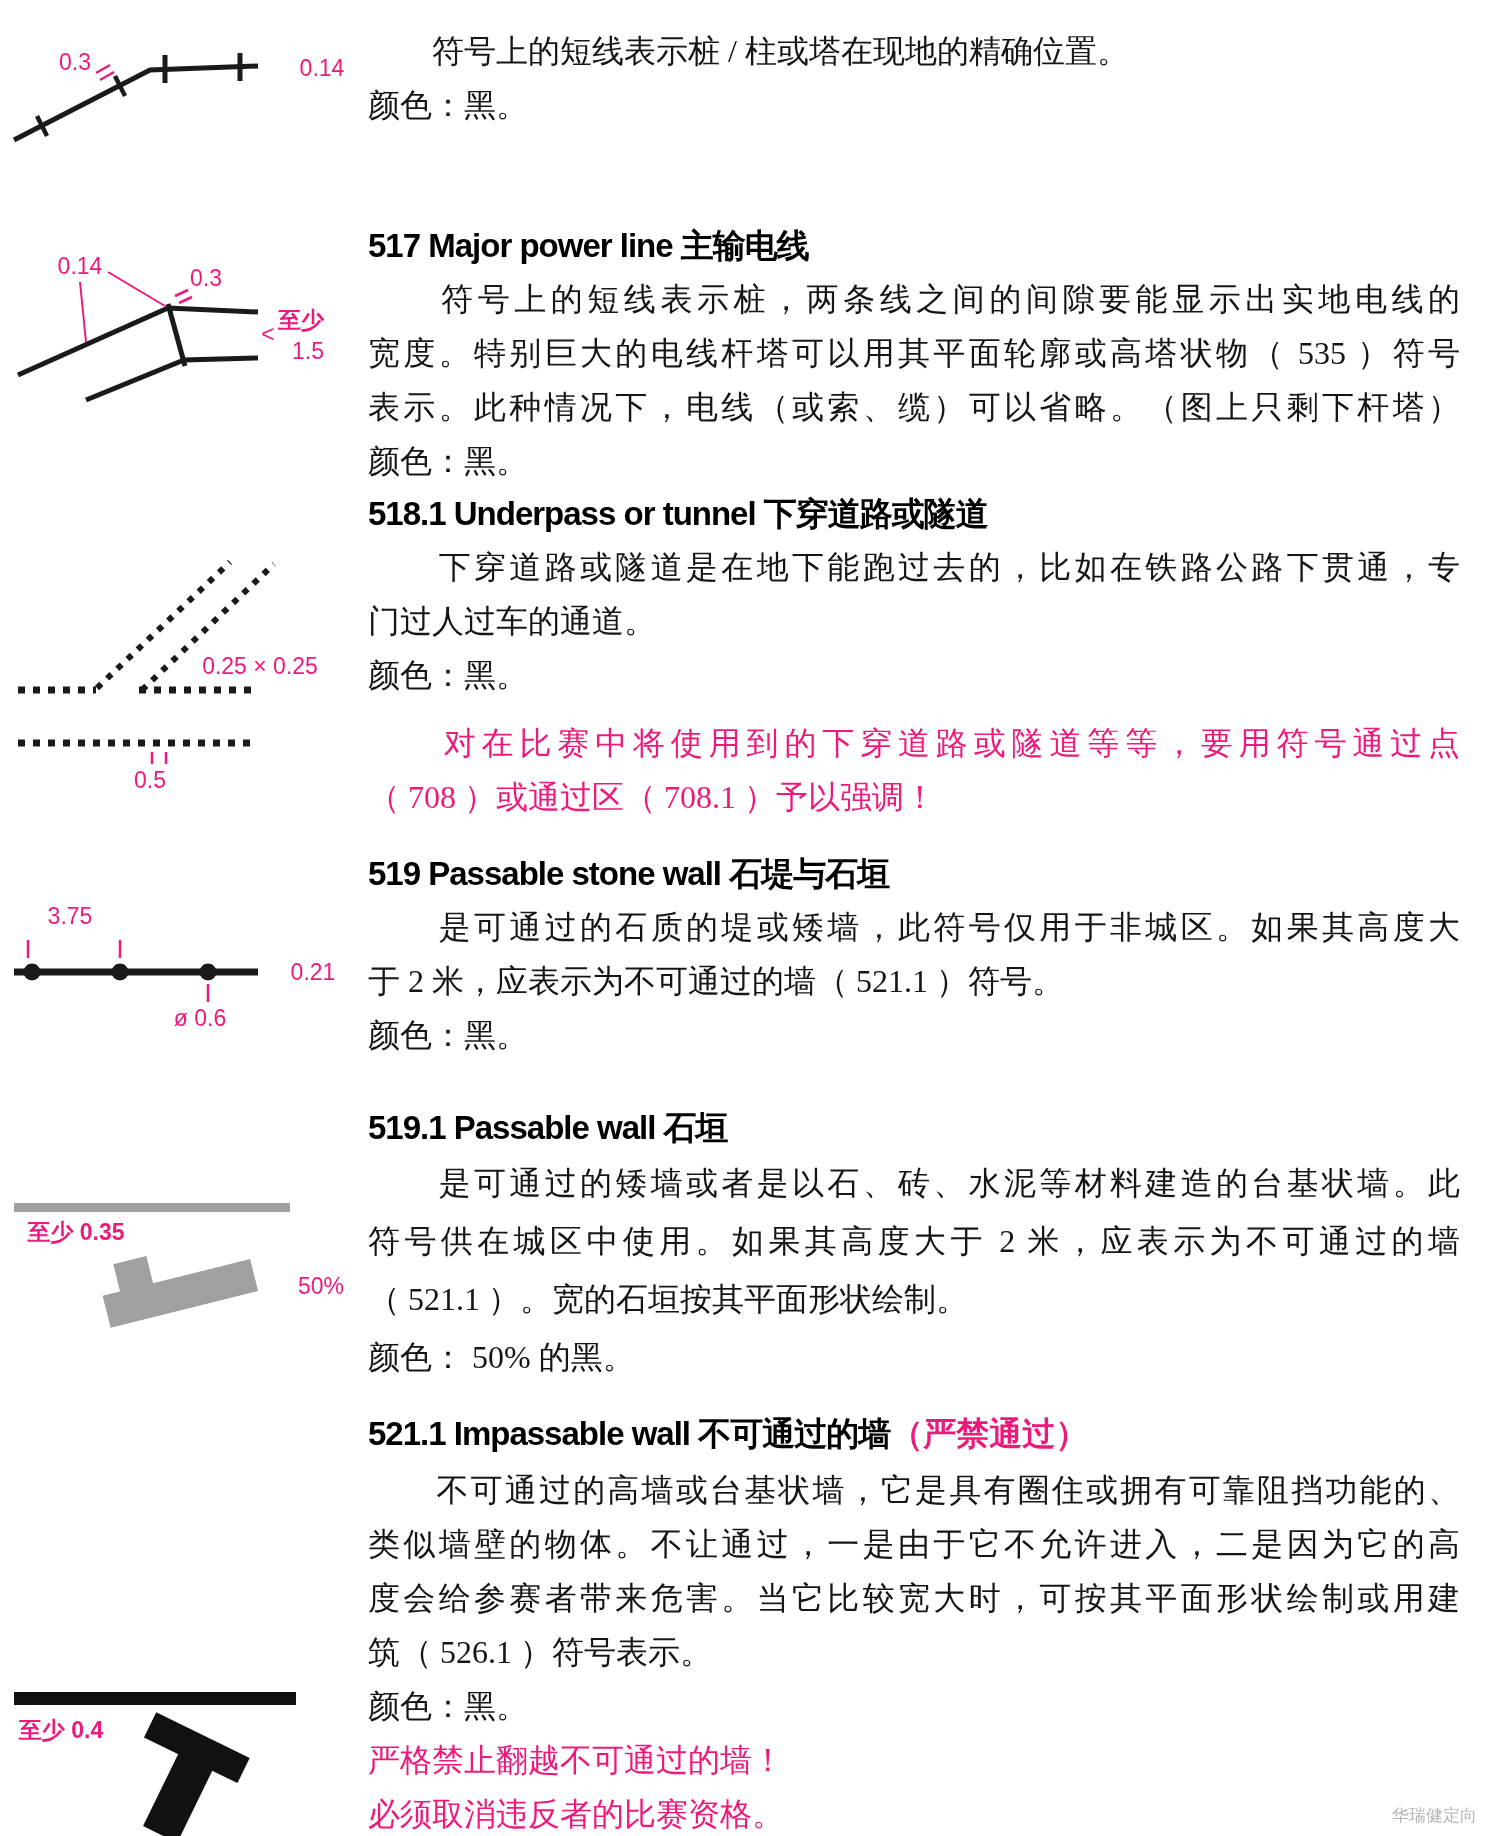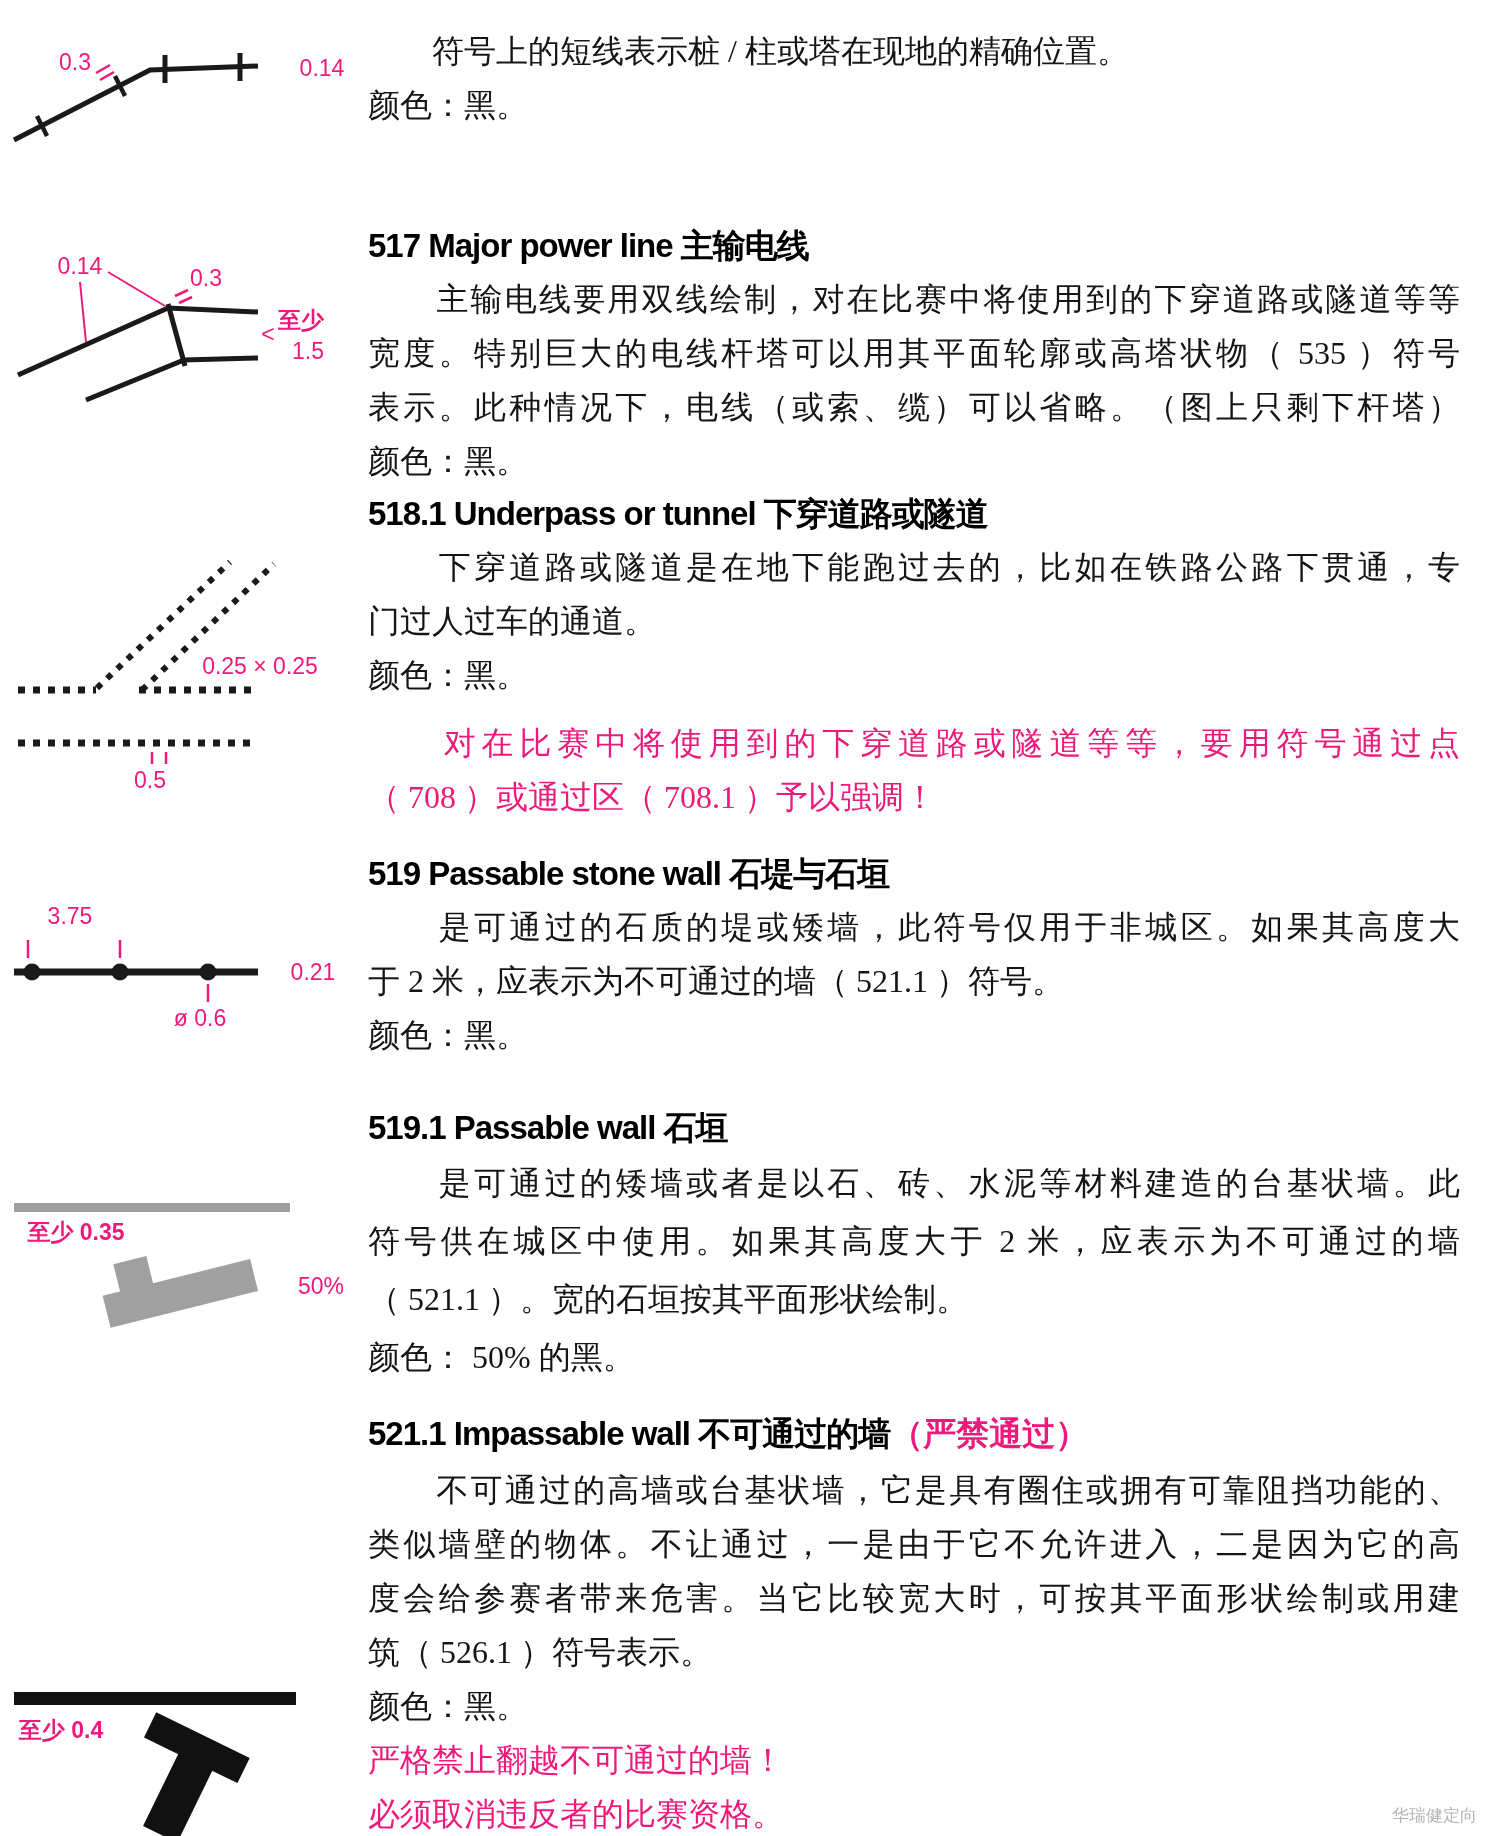--- a/index.html
+++ b/index.html
@@ -108,21 +108,21 @@
 
   <span class="flabel b" style="left:61px;top:1730px">至少 0.4</span>
 
   <div class="sec" style="top:24px">
     <div class="bl">　　符号上的短线表示桩 / 柱或塔在现地的精确位置。</div>
     <div class="bl">颜色：黑。</div>
   </div>
 
   <div class="sec" style="top:224px">
     <div class="title">517 Major power line 主输电线</div>
-    <div class="bl j">　　主输电线要用双线绘制，对在比赛中将使用到的下穿道路或隧道等等</div>
+    <div class="bl j">　　符号上的短线表示桩，两条线之间的间隙要能显示出实地电线的</div>
     <div class="bl j">宽度。特别巨大的电线杆塔可以用其平面轮廓或高塔状物（ 535 ）符号</div>
     <div class="bl j">表示。此种情况下，电线（或索、缆）可以省略。（图上只剩下杆塔）</div>
     <div class="bl">颜色：黑。</div>
   </div>
 
   <div class="sec" style="top:492px">
     <div class="title">518.1 Underpass or tunnel 下穿道路或隧道</div>
     <div class="bl j">　　下穿道路或隧道是在地下能跑过去的，比如在铁路公路下贯通，专</div>
     <div class="bl">门过人过车的通道。</div>
     <div class="bl">颜色：黑。</div>

